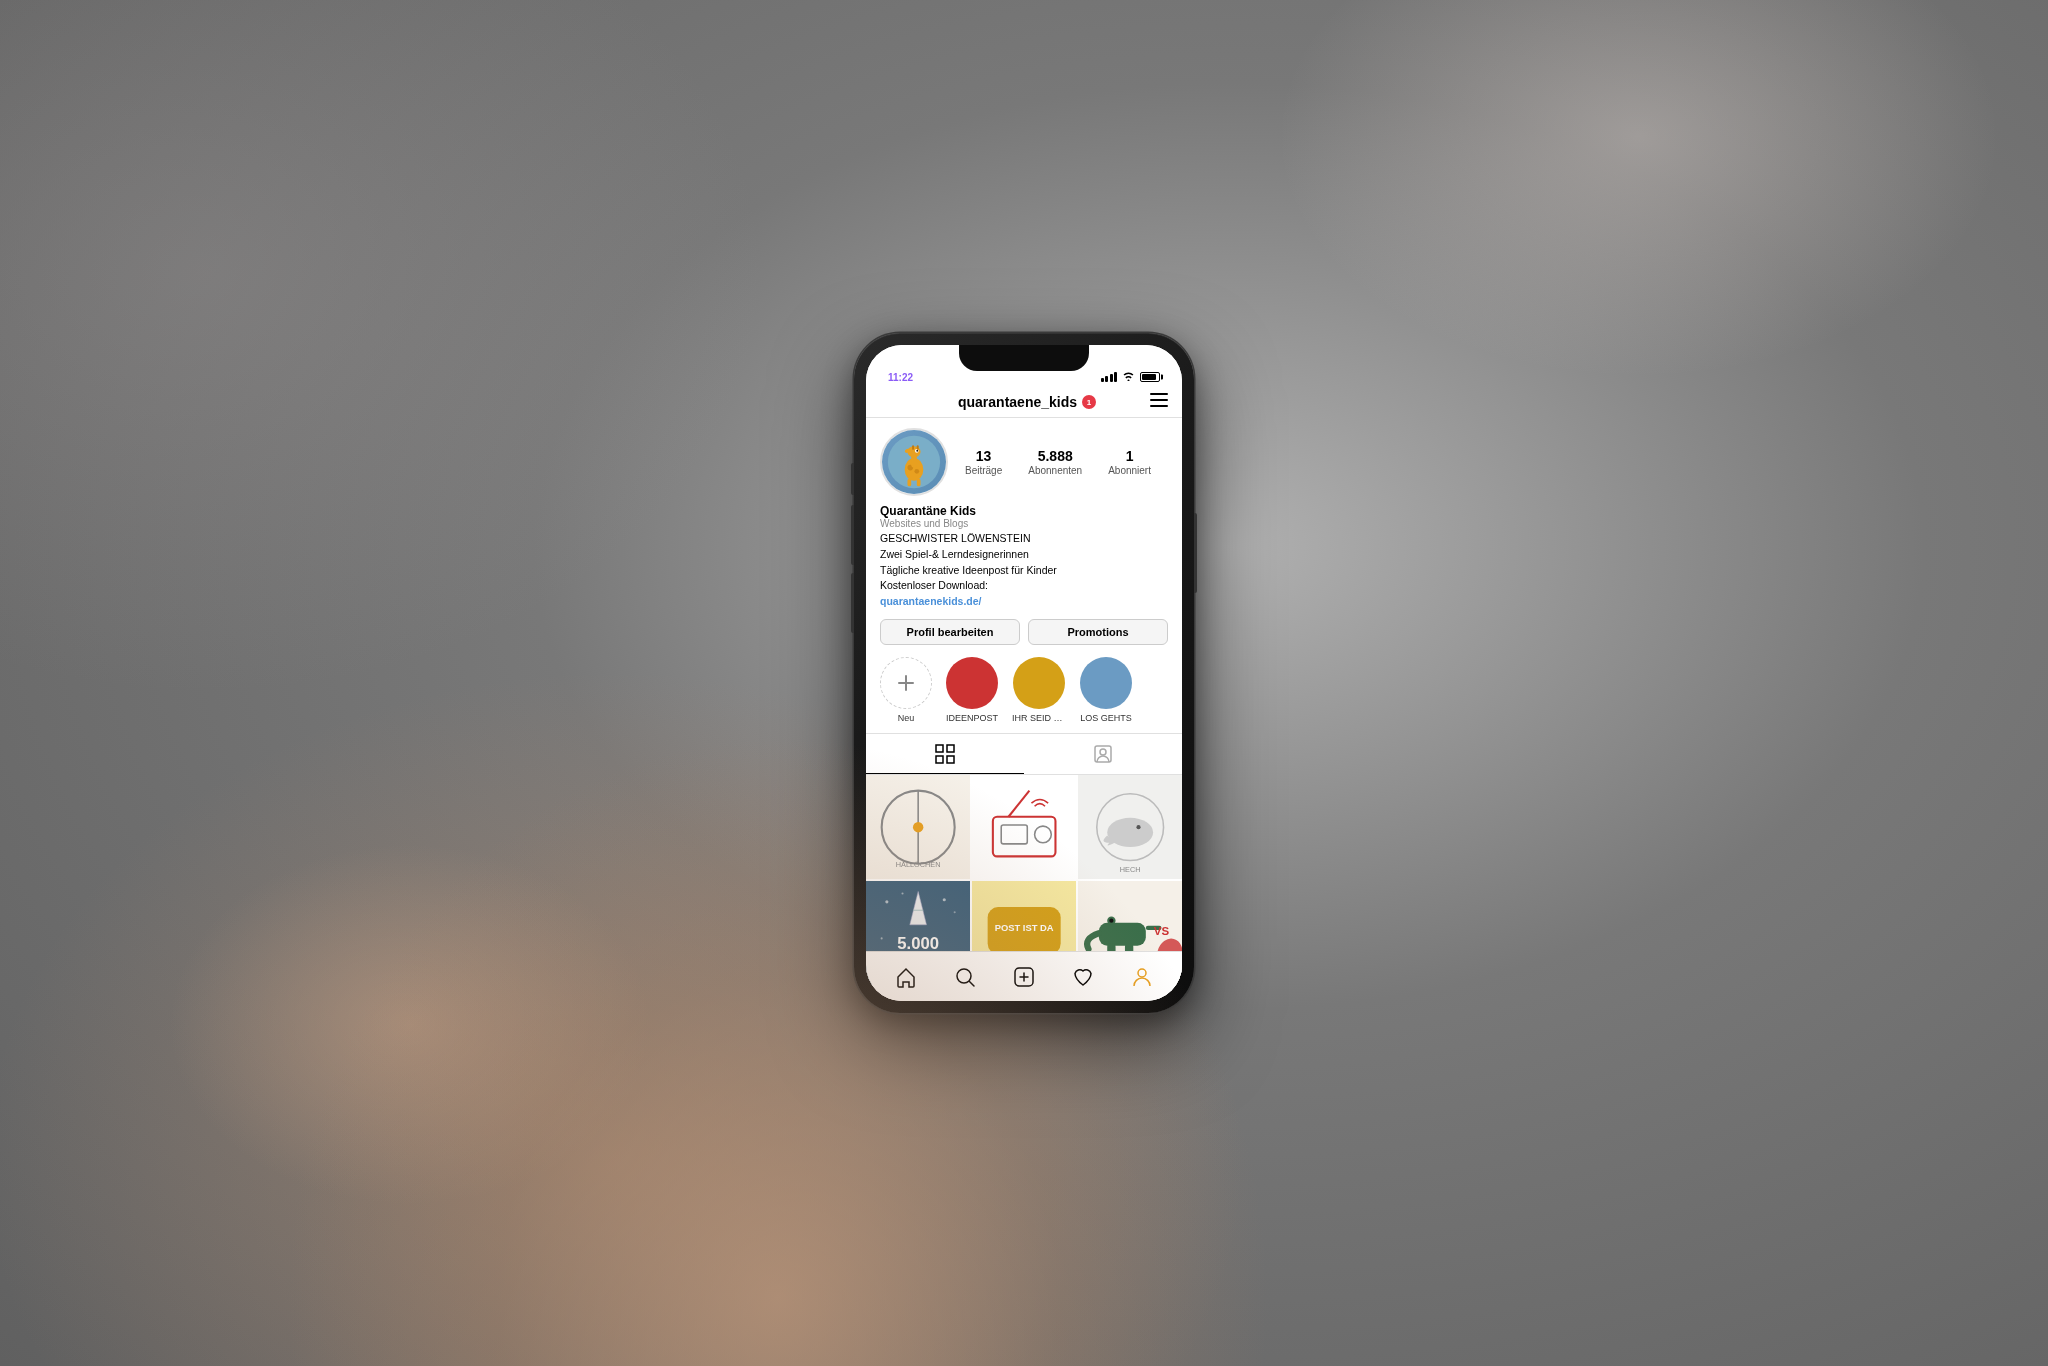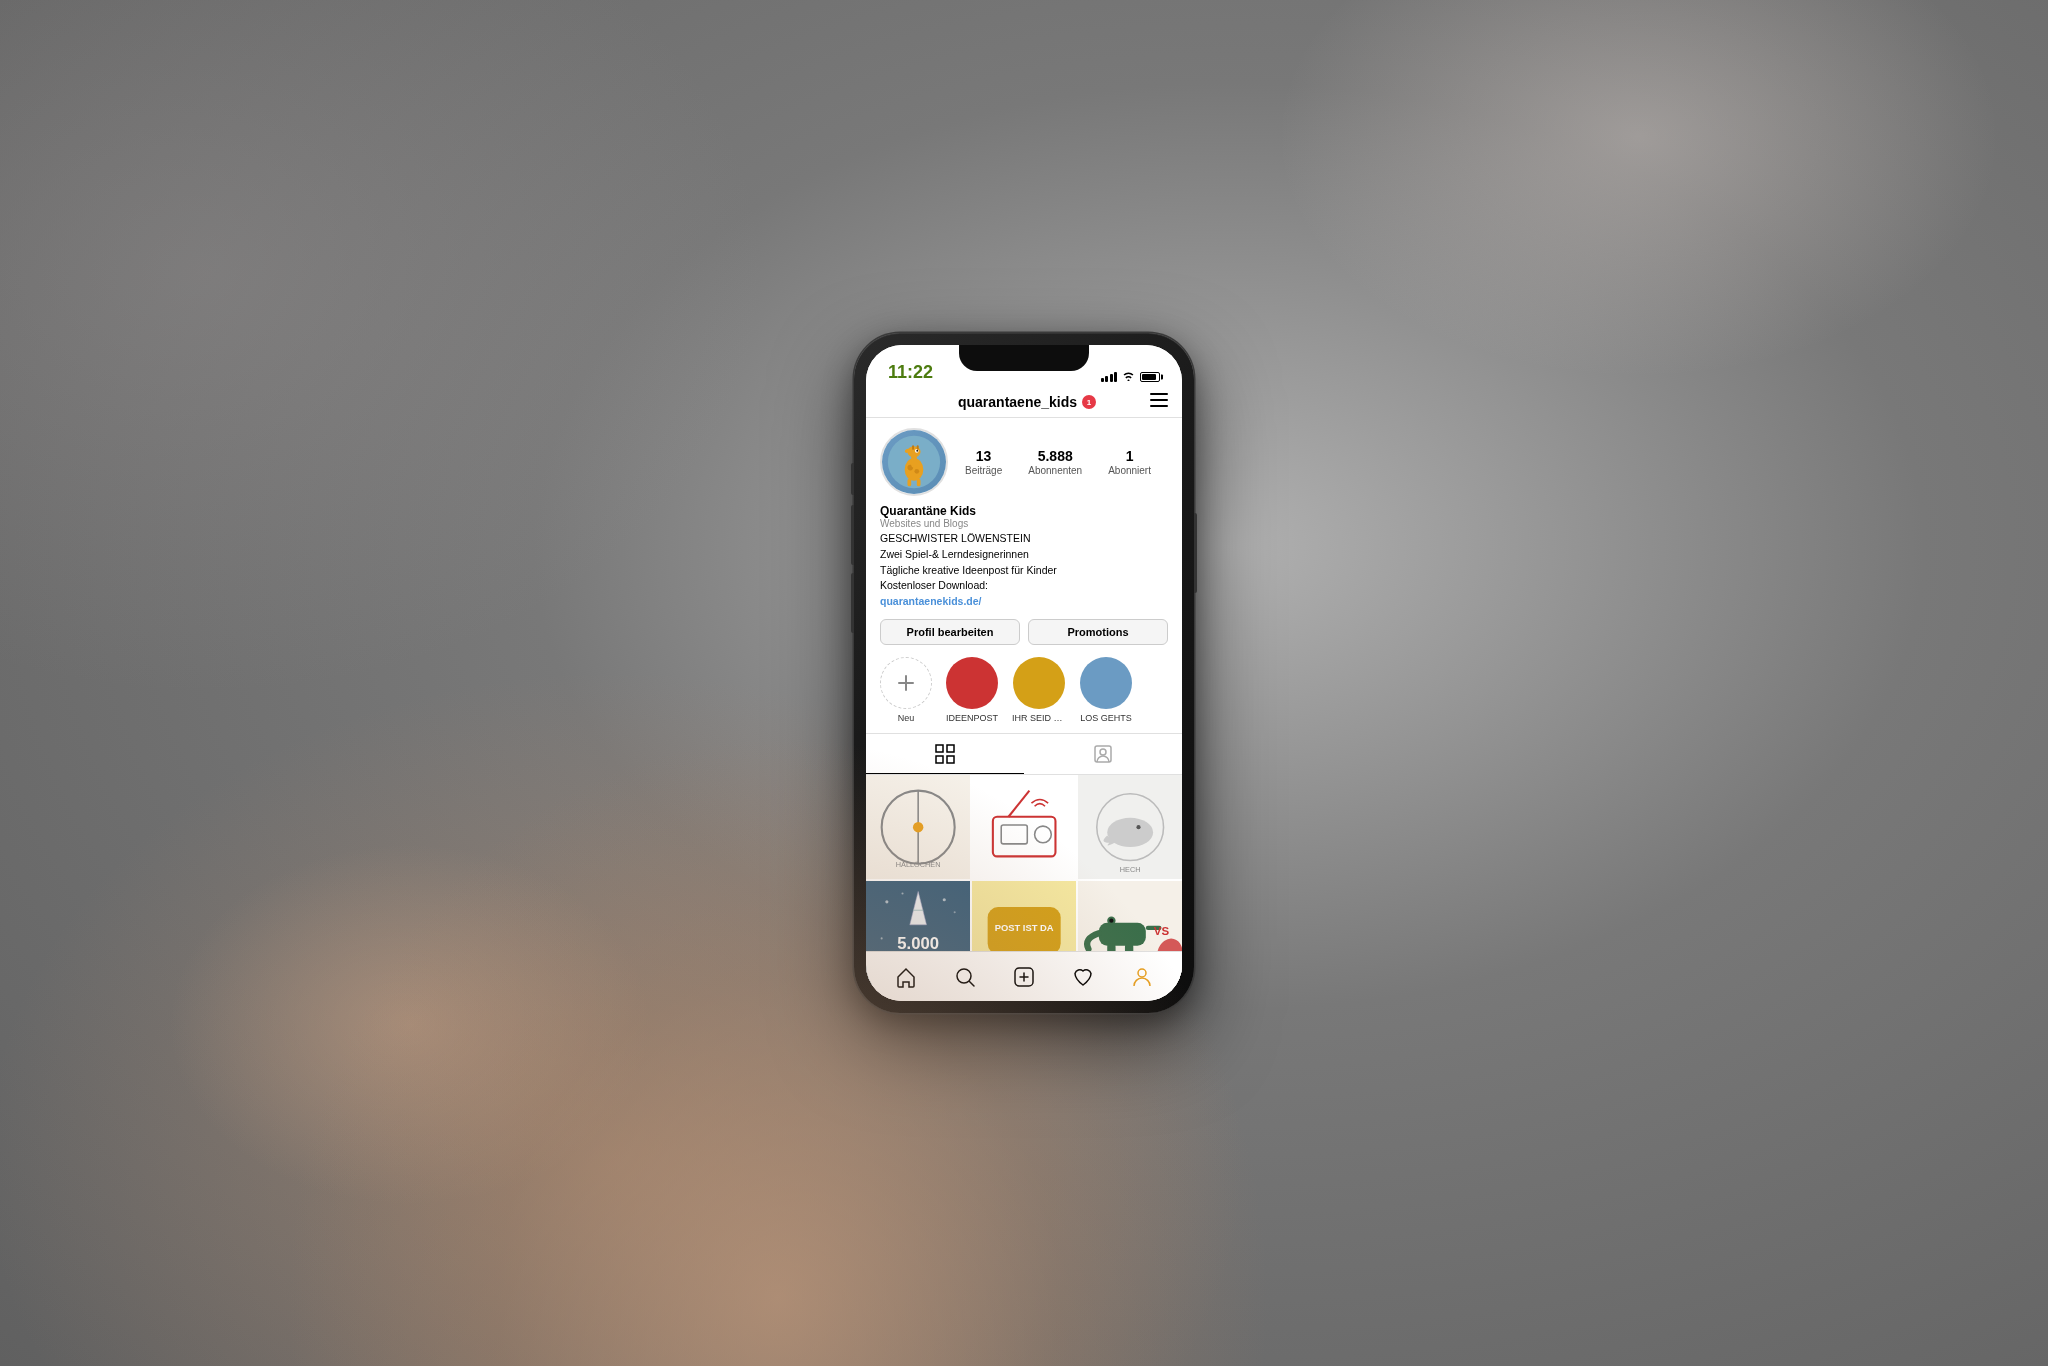--- a/index.html
+++ b/index.html
@@ -131,23 +131,23 @@
       height: 42px;
       display: flex;
       align-items: flex-end;
       justify-content: space-between;
       padding: 0 22px 4px;
       z-index: 5;
       background: #fff;
     }
 
     .status-time {
-      font-size: 18px;
+      font-size: 10px;
       font-weight: 600;
-      color: #4d7c0f;
+      color: #8b5cf6;
     }
 
     .status-icons {
       display: flex;
       align-items: center;
       gap: 5px;
     }
 
     .signal-bars {
       display: flex;

